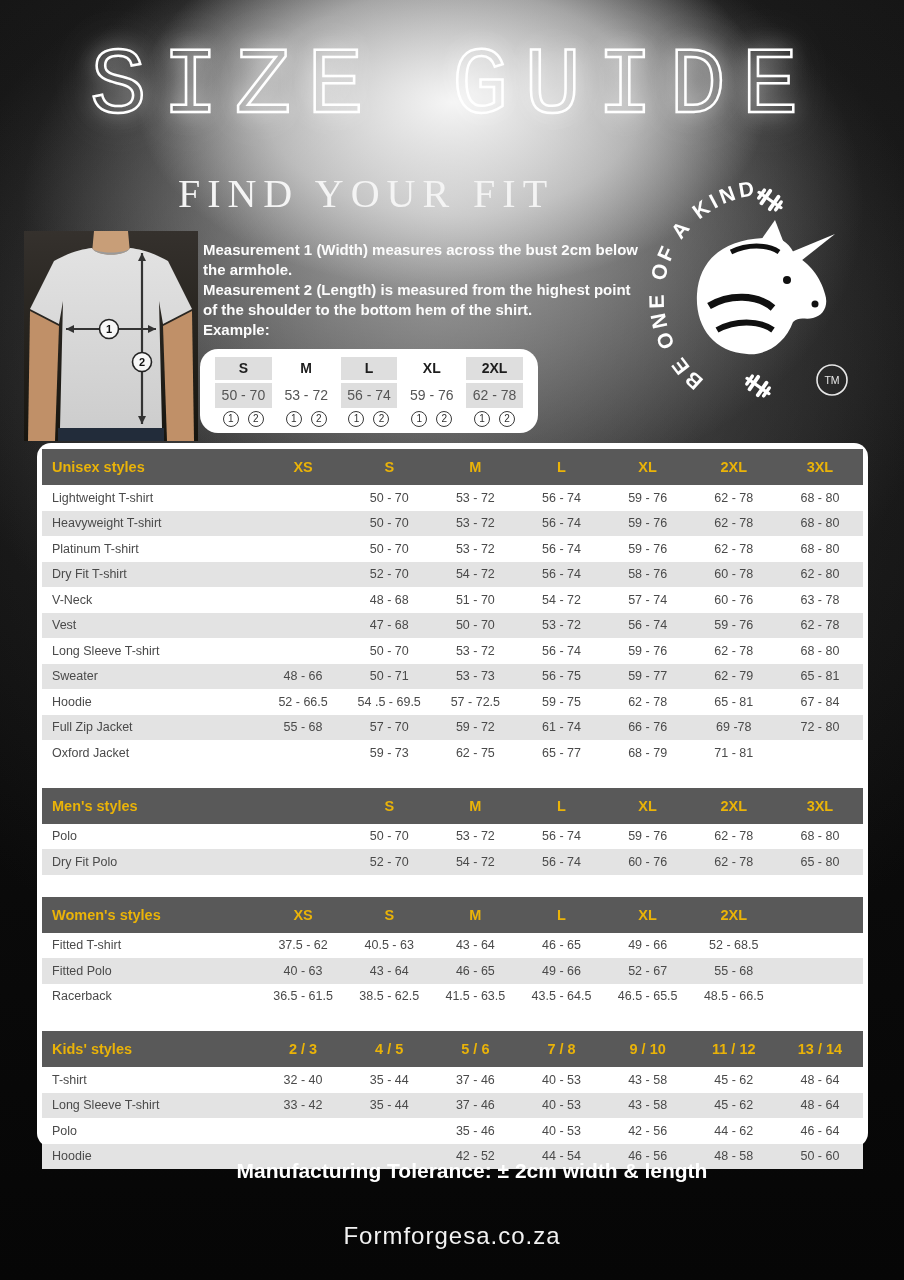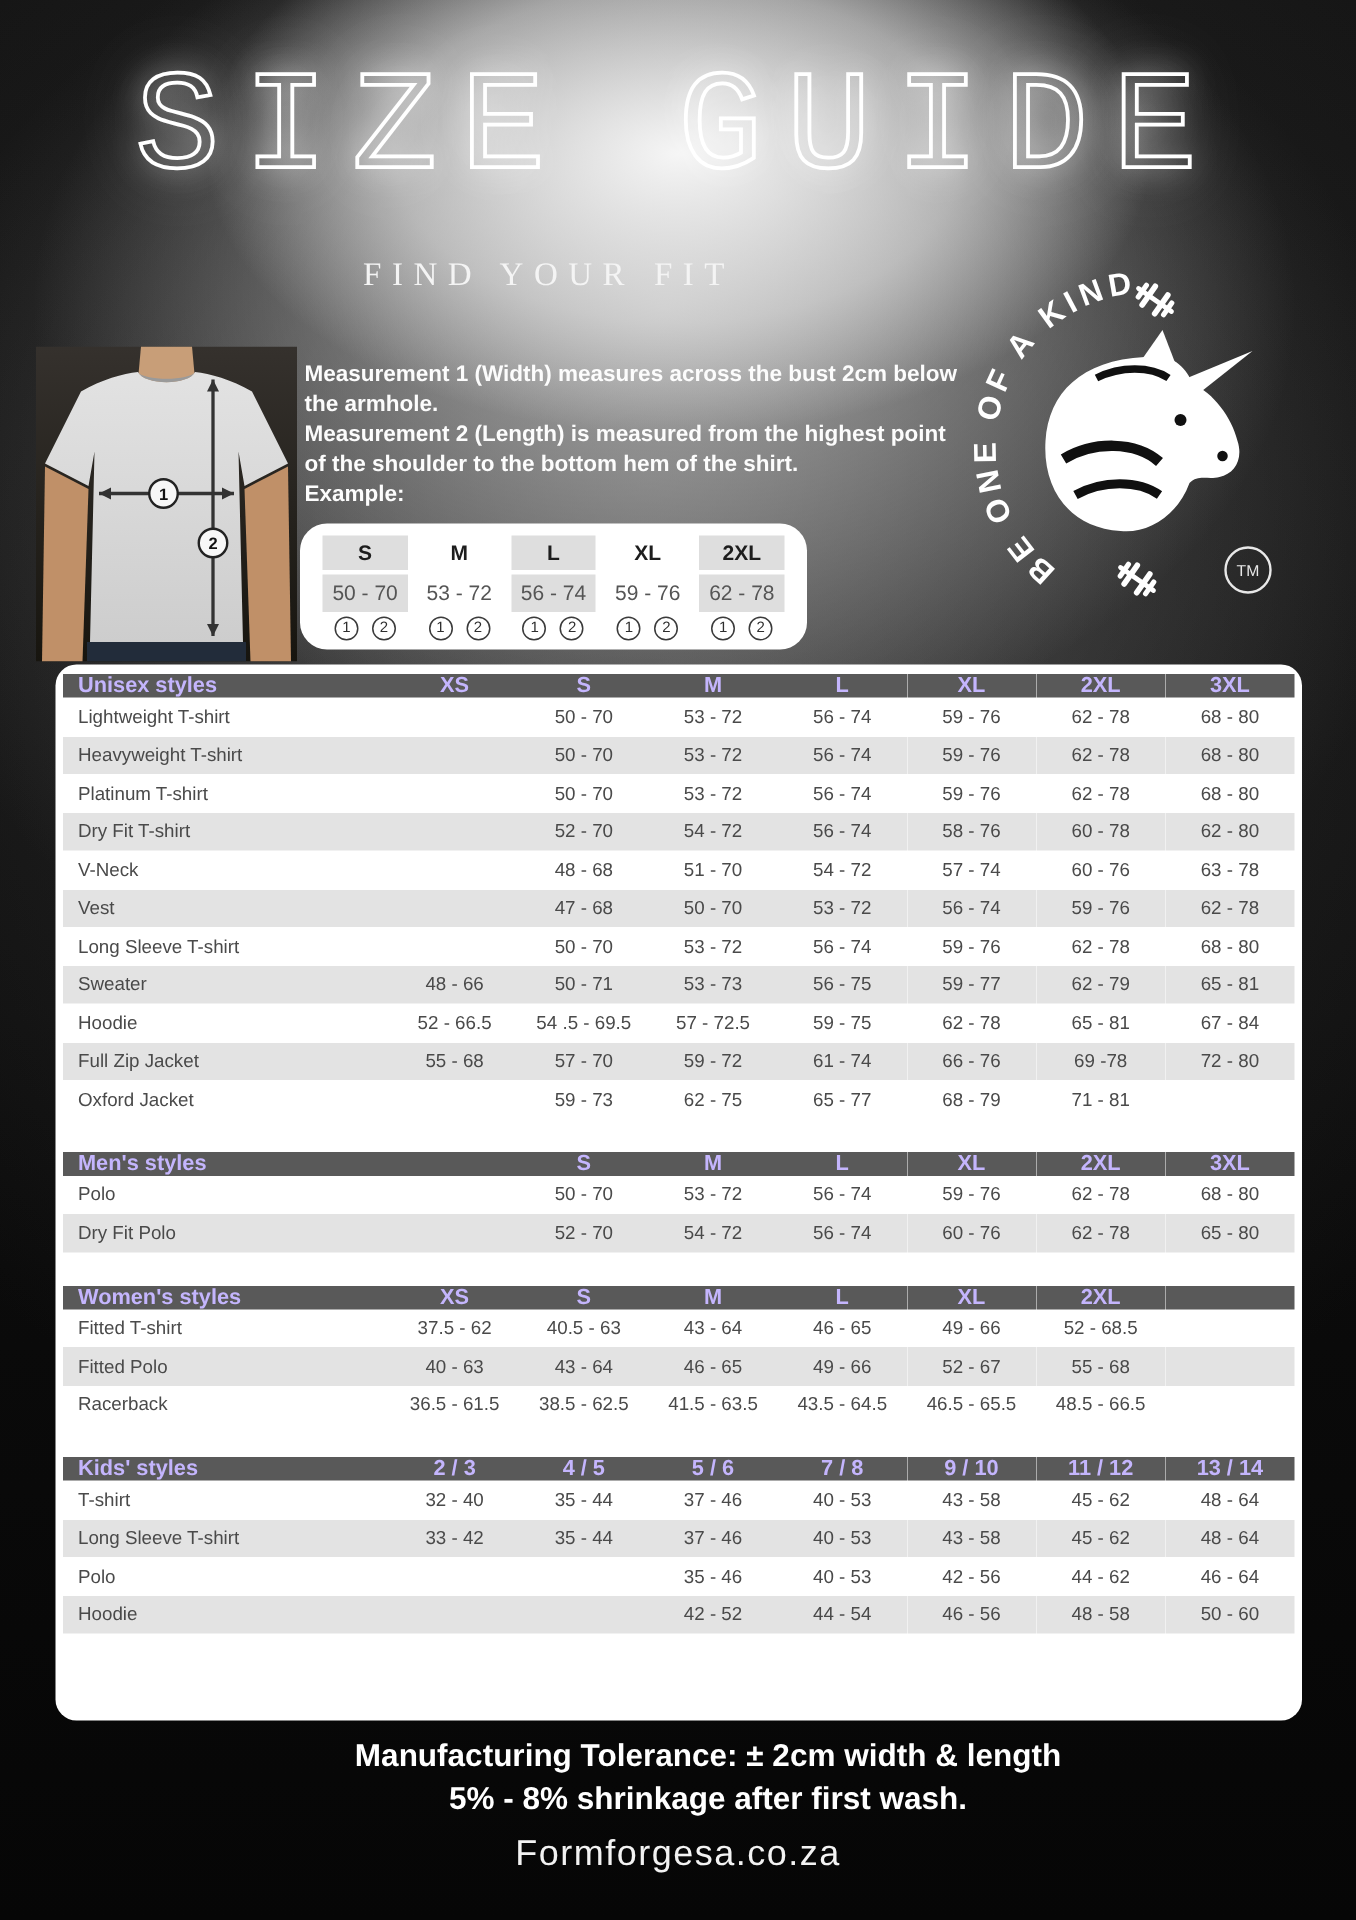--- a/index.html
+++ b/index.html
@@ -17,21 +17,21 @@
   
   .title {
     position:absolute; top:34px; left:0; width:904px; text-align:center;
     font-family:Liberation Mono, monospace; font-size:94px; font-weight:400;
     letter-spacing:16px; color:transparent; -webkit-text-stroke:2.5px #ffffff;
     text-shadow:0 0 22px rgba(255,255,255,.55), 0 0 55px rgba(255,255,255,.30);
     white-space:nowrap;
   }
   .subtitle {
     position:absolute; top:170px; left:0; width:732px; text-align:center;
-    font-family:"Liberation Serif", serif; font-size:22px; letter-spacing:7px;
+    font-family:"Liberation Serif", serif; font-size:40px; letter-spacing:7px;
     color:#f4f4f4;
   }
   
   .notes {
     position:absolute; left:203px; top:240px; width:436px;
     color:#fcfcfc; font-size:15px; font-weight:bold; line-height:20px;
   }
   
   .photo { position:absolute; left:24px; top:231px; width:174px; height:210px; }
   
@@ -53,21 +53,21 @@
   
   .panel {
     position:absolute; left:37px; top:443px; width:831px; height:704px;
     background:#ffffff; border-radius:14px; padding:6px 5px;
   }
   table.size-table { width:100%; border-collapse:collapse; table-layout:fixed; }
   table.size-table + table.size-table { margin-top:22px; }
   table.size-table th, table.size-table td { text-align:center; overflow:hidden; white-space:nowrap; }
   table.size-table th.label, table.size-table td.label { width:218px; text-align:left; padding-left:10px; }
   table.size-table thead th {
-    background:#595959; color:#c4b5fd; height:16px; font-size:14.5px; font-weight:bold;
+    background:#595959; color:#eab308; height:36px; font-size:14.5px; font-weight:bold;
   }
   table.size-table tbody td { height:25.5px; font-size:12.5px; color:#4a4a4a; background:#ffffff; }
   table.size-table tbody tr:nth-child(even) td { background:#e3e3e3; }
   
   .tolerance {
     position:absolute; left:0; top:1156px; width:904px; text-align:center;
     color:#ffffff; font-size:21px; font-weight:bold; line-height:29px;padding-left:40px;
   }
   .website {
     position:absolute; left:0; top:1222px; width:904px; text-align:center;
@@ -478,17 +478,16 @@
             <td>46 - 56</td>
             <td>48 - 58</td>
             <td>50 - 60</td>
           </tr>
         </tbody>
       </table>
   </div>
 
   <div class="tolerance">
     <div>Manufacturing Tolerance: ± 2cm width &amp; length</div>
-    <div>5% - 8% shrinkage after first wash.</div>
   </div>
   <div class="website">Formforgesa.co.za</div>
 
 </div>
 
 </body></html>

